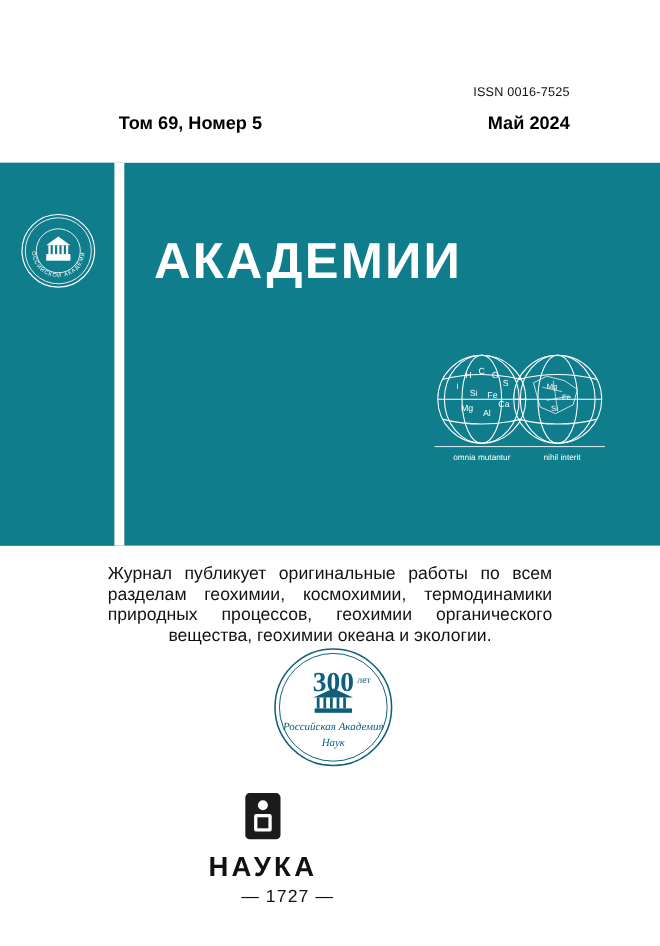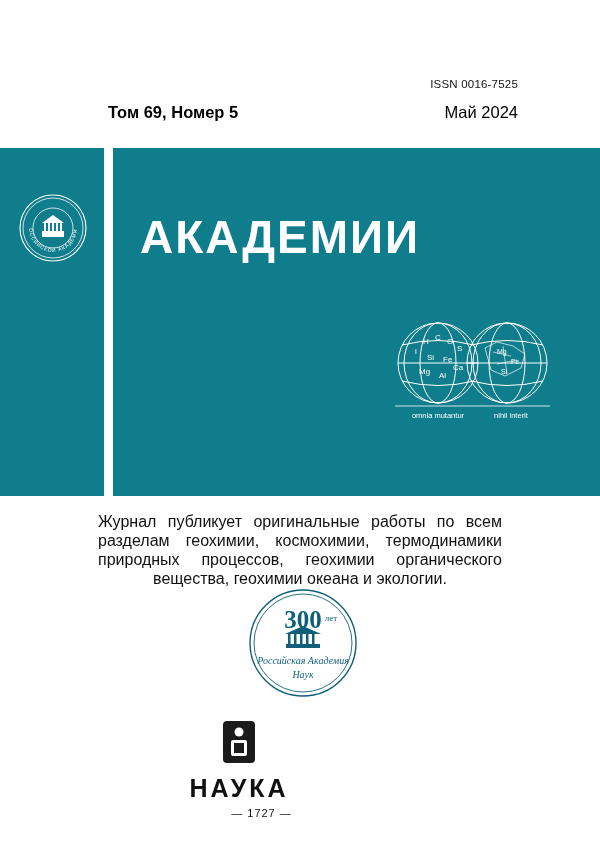--- a/index.html
+++ b/index.html
@@ -43,21 +43,21 @@
     top: 103px;
     font-size: 16.5px;
     font-weight: bold;
     color: #000;
   }
   .date {
     position: absolute;
     right: 82px;
     top: 103px;
     font-size: 16.5px;
-    font-weight: normal;
+    font-weight: bold;
     color: #000;
   }
 
   
   .teal-band {
     position: absolute;
     left: 0;
     top: 148px;
     width: 600px;
     height: 348px;
@@ -148,21 +148,21 @@
   .nauka-name {
     font-size: 25px;
     font-weight: bold;
     letter-spacing: 3px;
     color: #111;
     display: block;
   }
   .nauka-year {
     display: block;
     margin-top: 4px;
-    font-size: 11px;
+    font-size: 16px;
     letter-spacing: 1px;
     color: #111;
     padding-left: 45px;
   }
 </style>
 </head>
 <body>
 
 <div class="cover">
 

